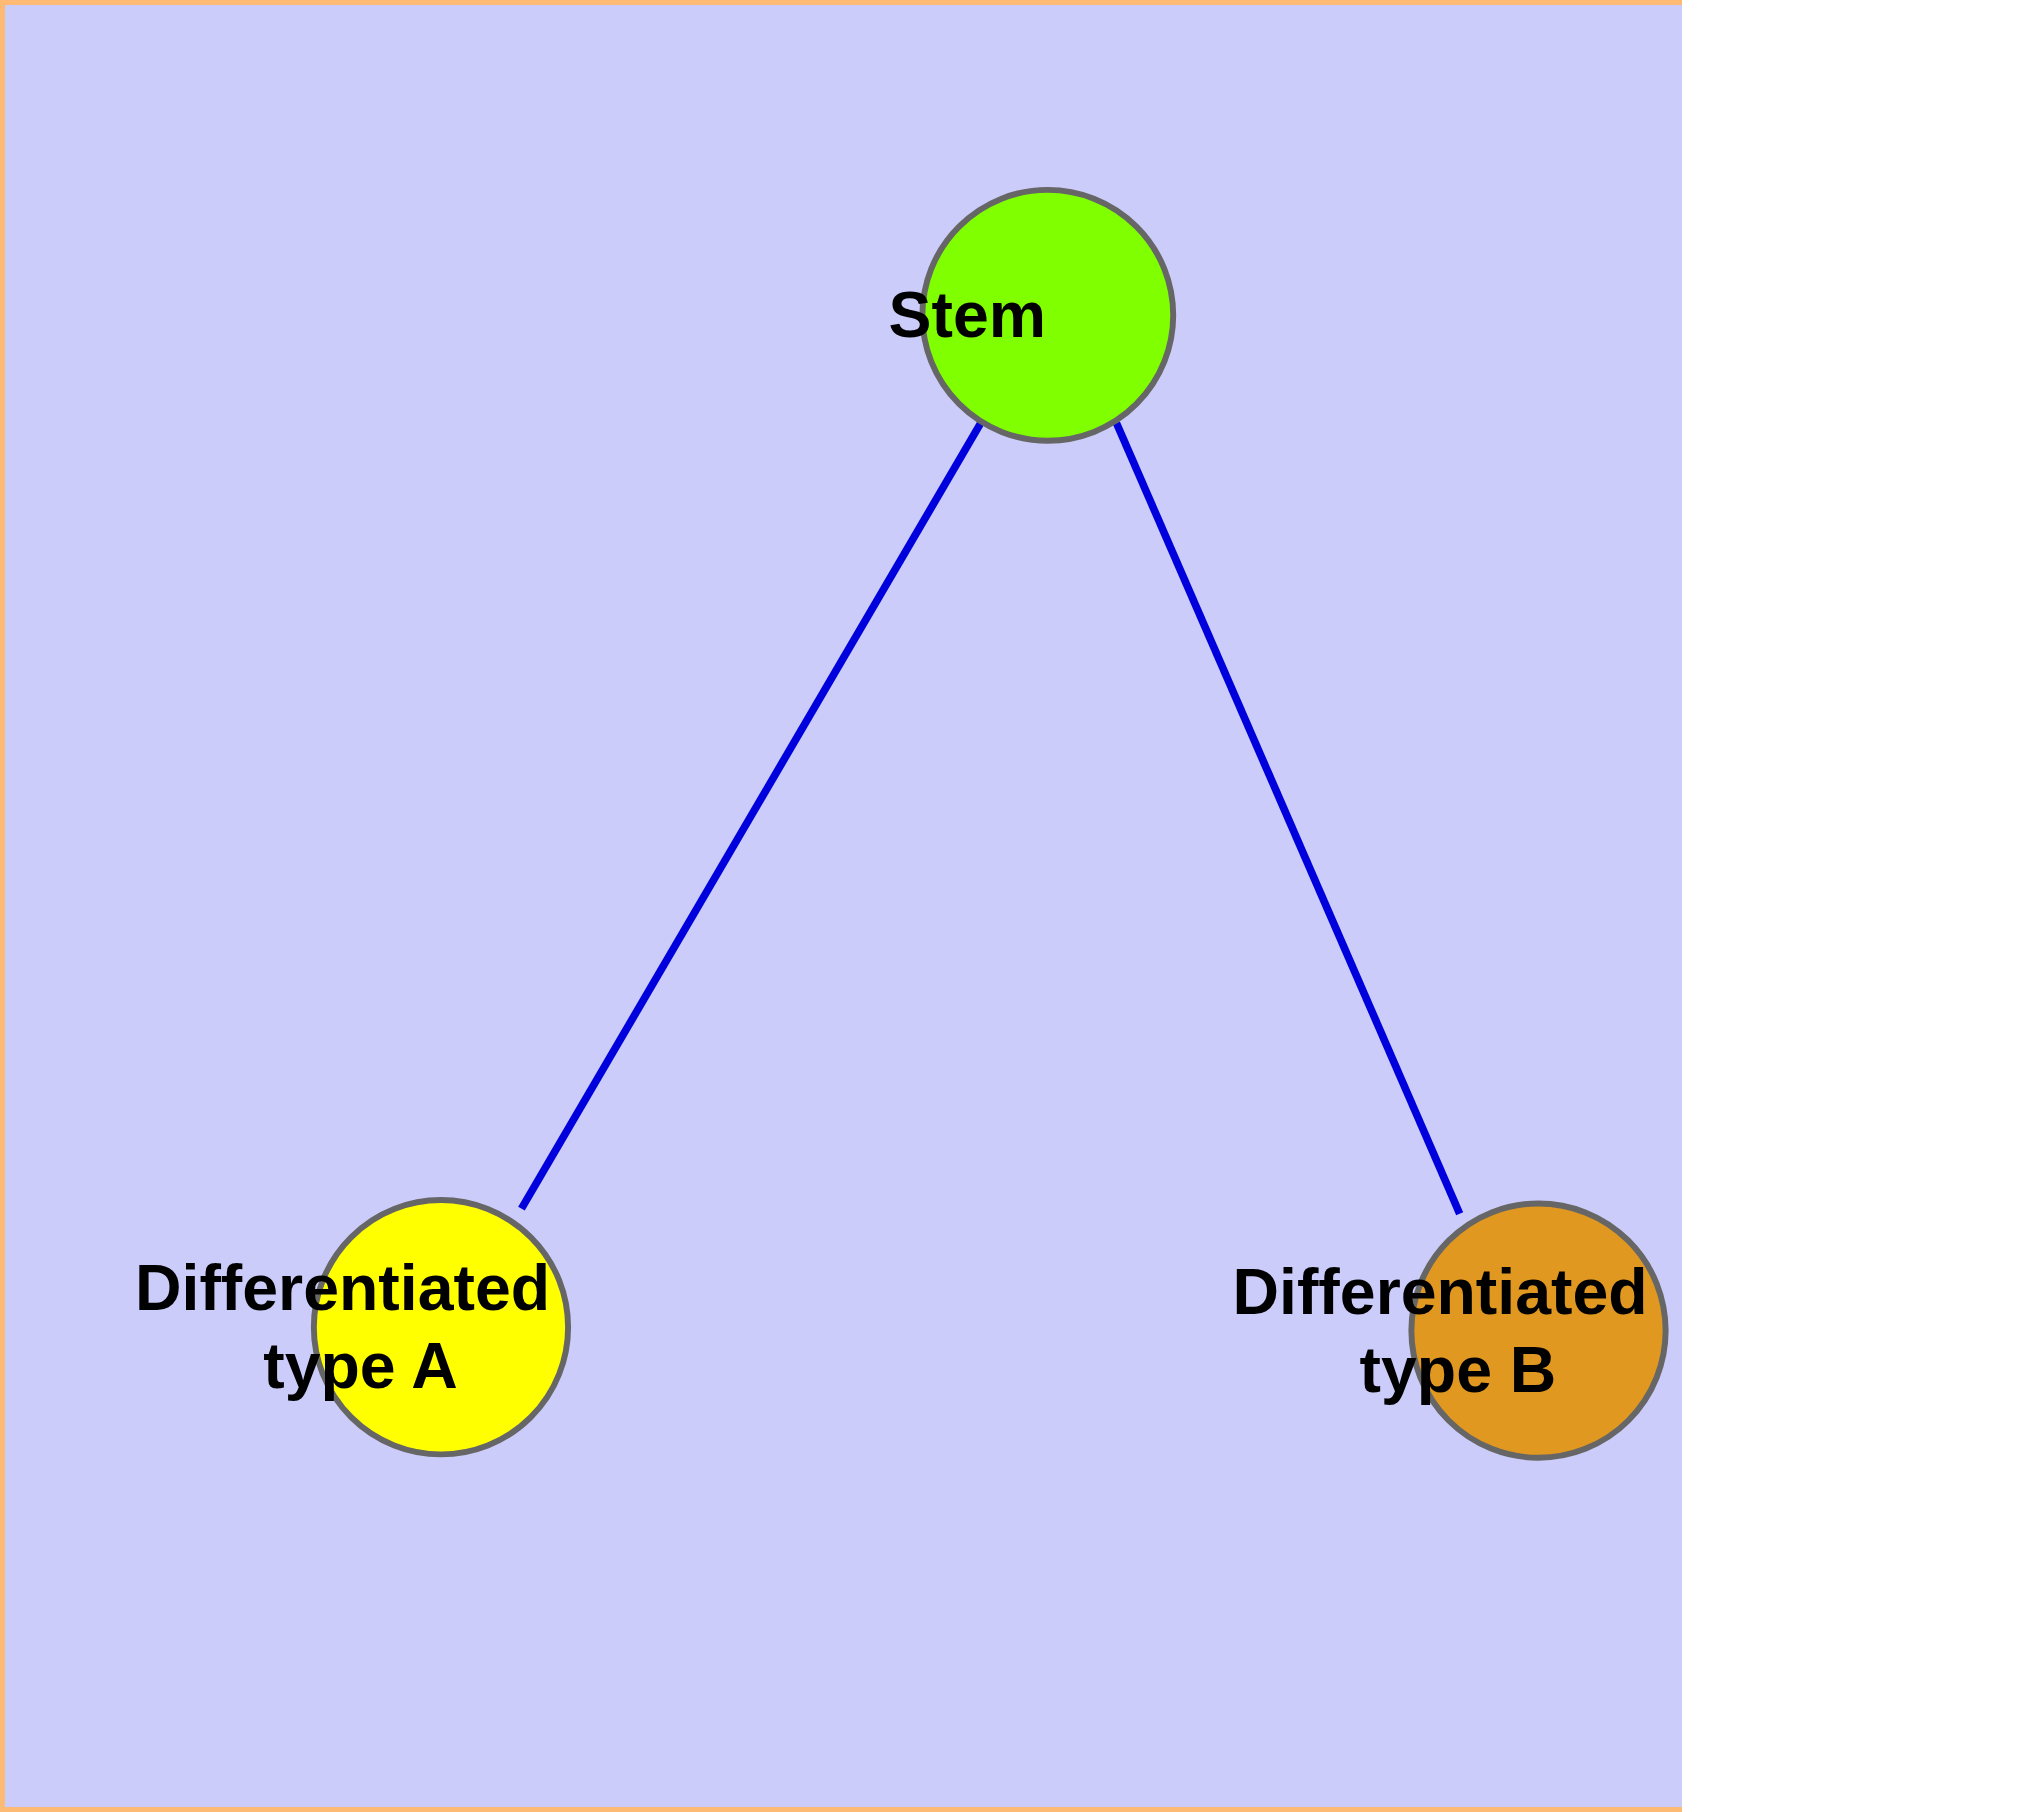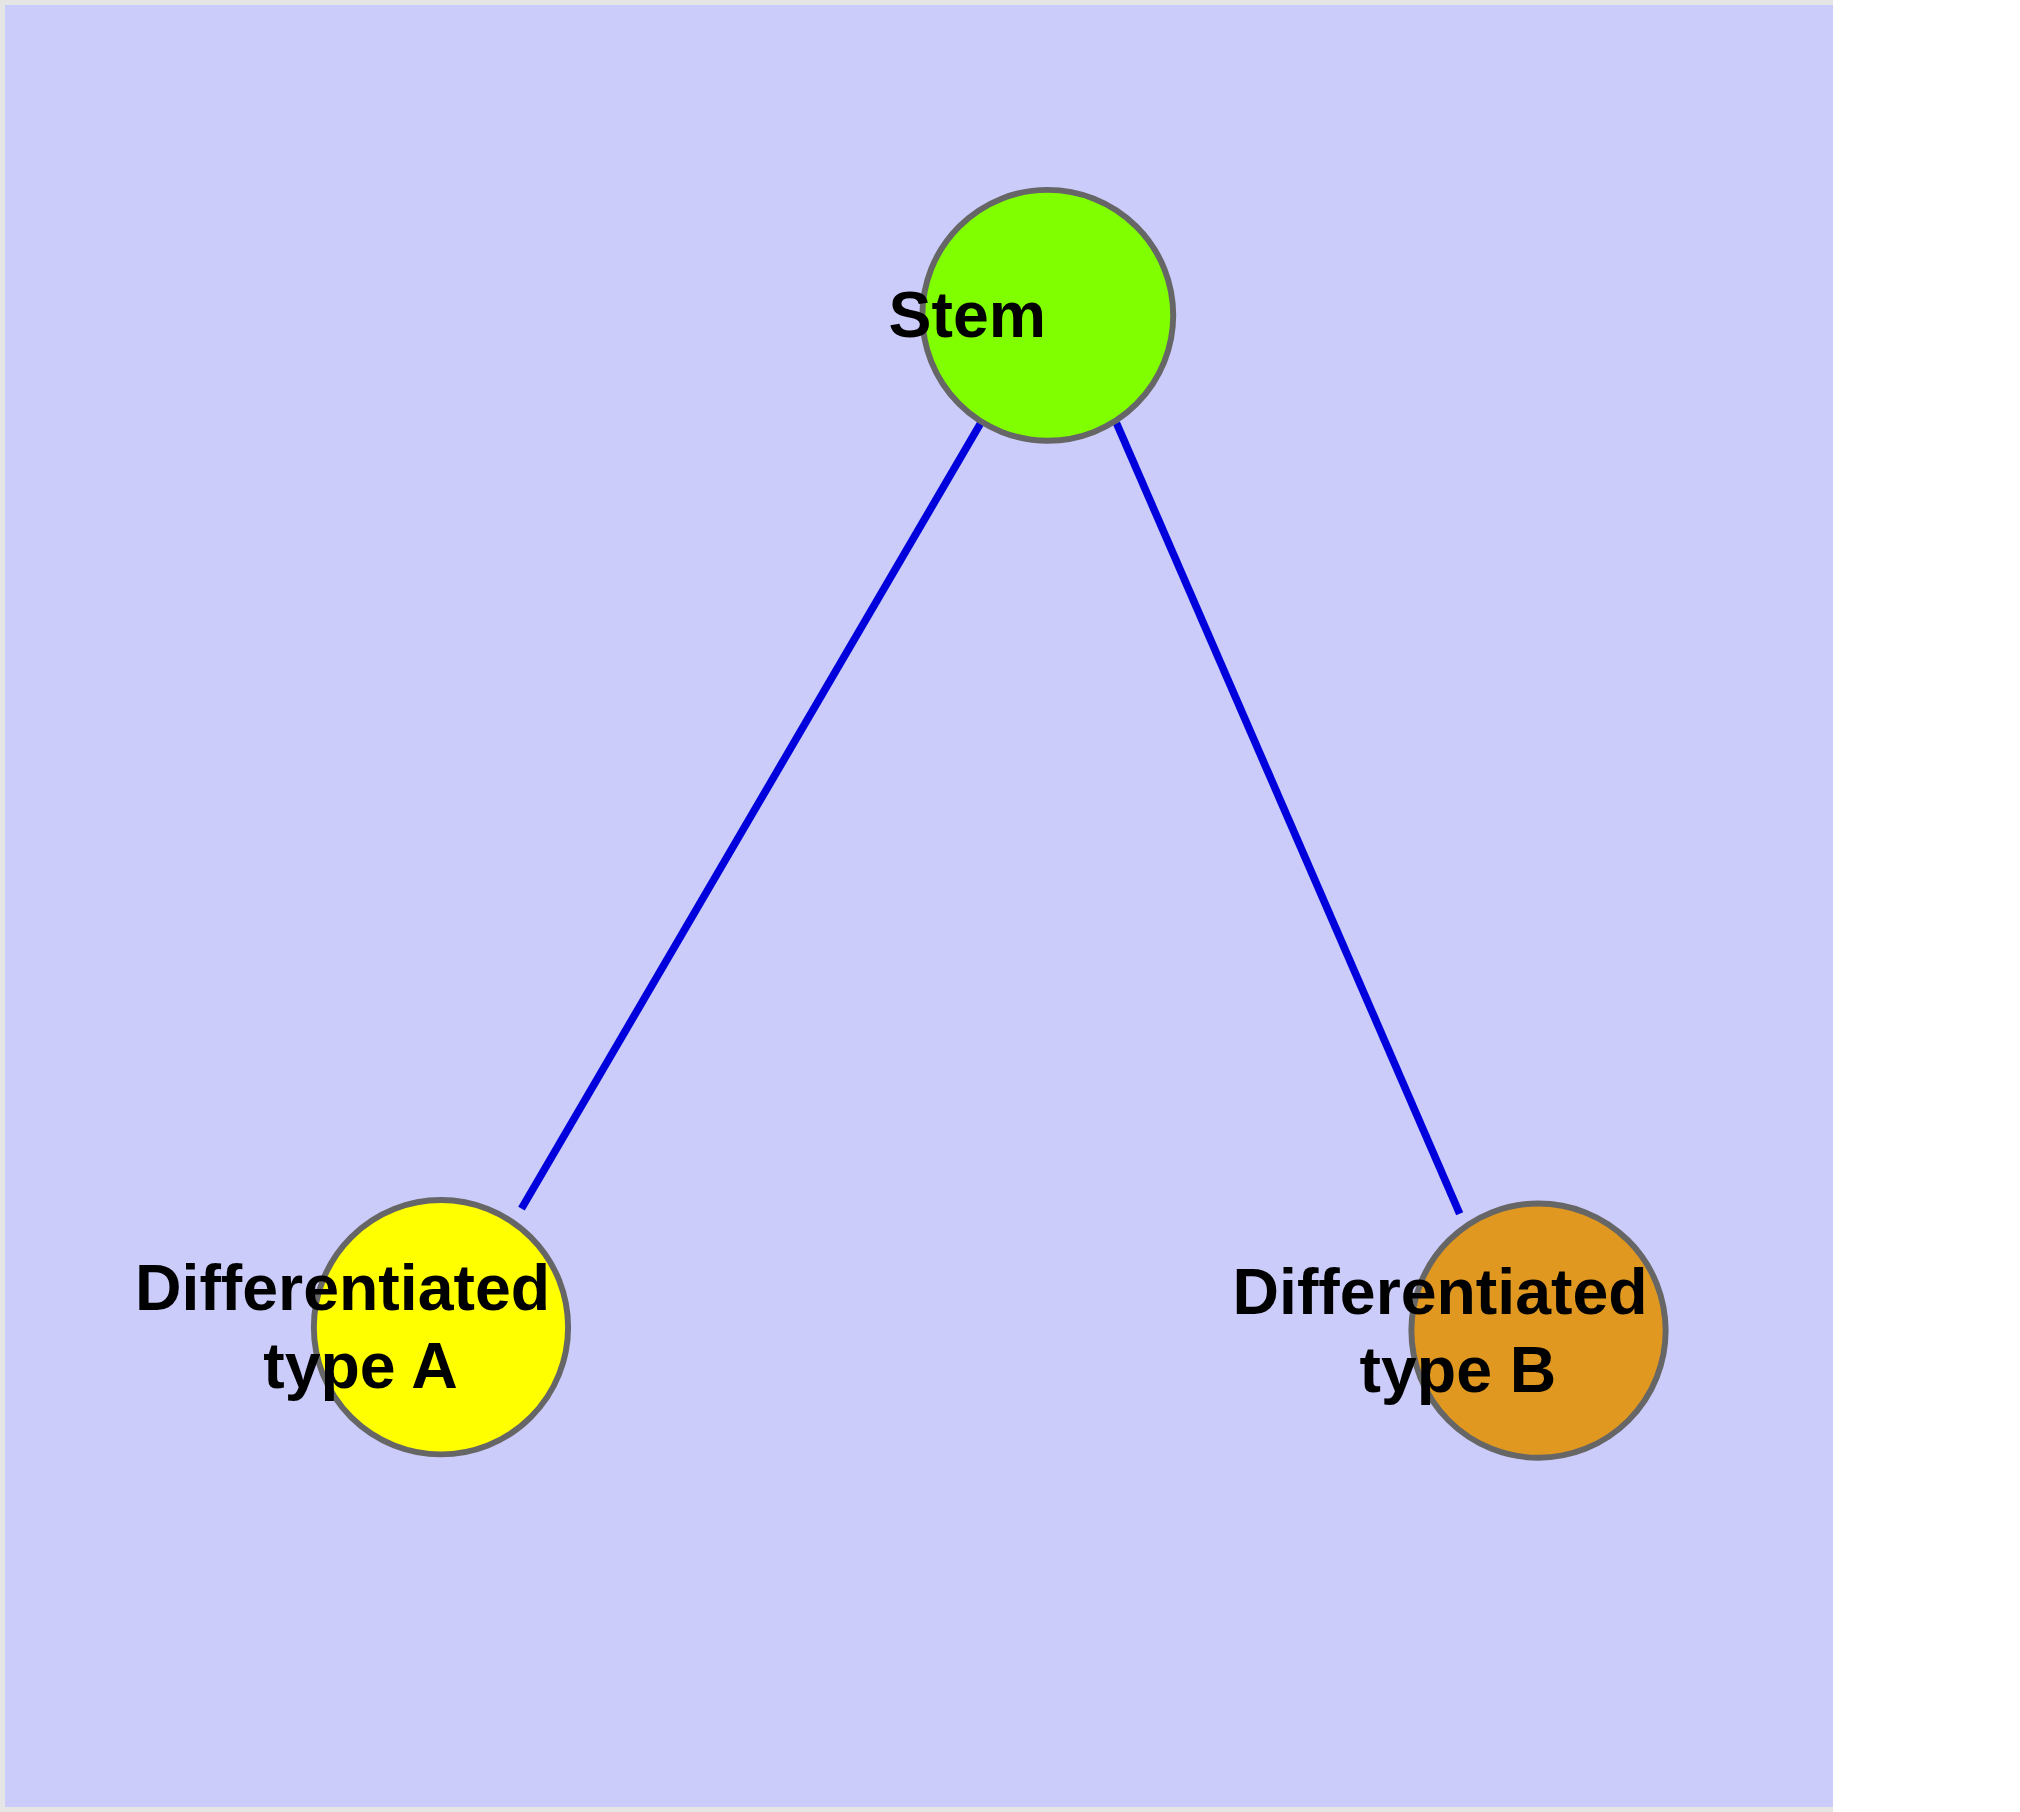--- a/index.html
+++ b/index.html
@@ -2,23 +2,23 @@
 <html style="font-size:13.6px"><head>
 <meta charset="utf-8">
 <style>
   html, body {
     margin: 0;
     padding: 0;
     background: #ffffff;
   }
   #canvas {
     position: relative;
-    width: 1833px;
+    width: 1682px;
     height: 1812px;
-    background: #e5e5e5;
+    background: #fdba74;
     overflow: hidden;
     font-family: "Liberation Sans", "DejaVu Sans", sans-serif;
   }
   #plot-bg {
     position: absolute;
     left: 5.1px;
     top: 5.1px;
     width: 2010px;
     height: 1802px;
     background: #ccccfa;

